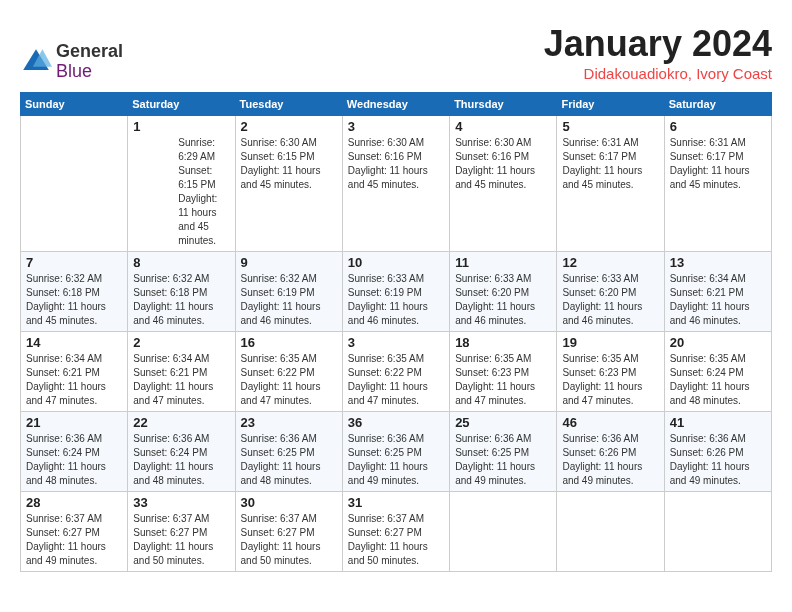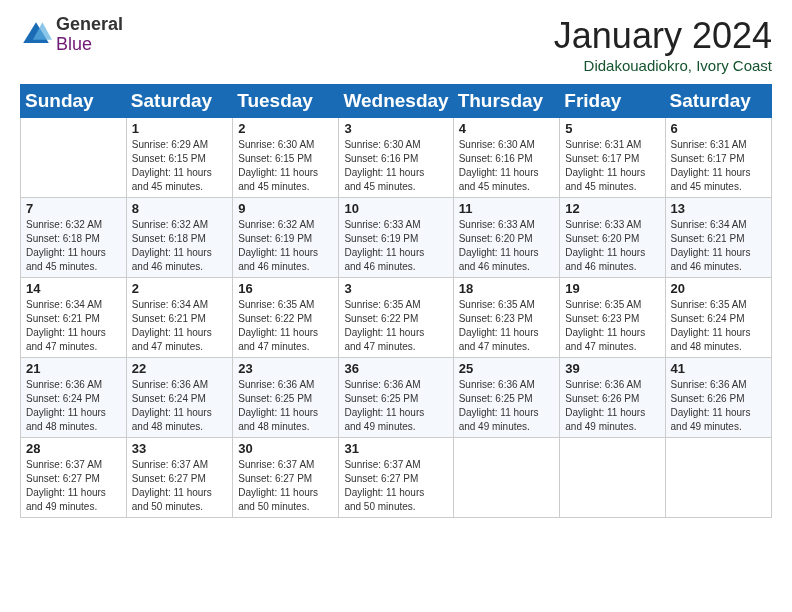--- a/index.html
+++ b/index.html
@@ -10,21 +10,21 @@
       height: 612px;
       overflow: hidden;
     }
     .container {
       width: 792px;
       padding: 15px 20px 10px 20px;
     }
     .header {
       display: flex;
       justify-content: space-between;
-      align-items: flex-start;
+      align-items: flex-end;
       margin-bottom: 10px;
     }
     .logo {
       display: flex;
       align-items: center;
       gap: 4px;
     }
     .logo-text {
       display: flex;
       flex-direction: column;
@@ -42,36 +42,37 @@
     }
     .logo-icon {
       width: 32px;
       height: 32px;
     }
     .title-block {
       text-align: right;
     }
     .month-title {
       font-size: 36px;
-      font-weight: normal;
+      font-weight: bold;
       color: #222;
+      margin-top: 8px;
     }
     .location {
       font-size: 15px;
-      color: #14532d;
+      color: #ef4444;
     }
     .calendar {
       width: 100%;
       border-collapse: collapse;
     }
     .calendar th {
       background-color: #1a6bb5;
       color: #fff;
       padding: 5px 4px;
-      font-size: 19px;
+      font-size: 11px;
       text-align: left;
       border: 1px solid #1a6bb5;
     }
     .calendar td {
       border: 1px solid #ccc;
       vertical-align: top;
       padding: 3px 5px;
       width: calc(100% / 7);
       min-height: 80px;
       background: #fff;
@@ -126,21 +127,21 @@
           <th>Thursday</th>
           <th>Friday</th>
           <th>Saturday</th>
         </tr>
     </thead>
     <tbody id="calendar-body">
     <tr>
           <td class="empty-cell"></td>
           <td>
             <span class="day-number">1</span>
-            <div class="day-info" style="white-space: pre-line;">Sunrise: 6:29 AM
+            <div class="day-info" style="white-space: pre-line; margin-left: 45px;">Sunrise: 6:29 AM
 Sunset: 6:15 PM
 Daylight: 11 hours
 and 45 minutes.</div>
           </td>
           <td>
             <span class="day-number">2</span>
             <div class="day-info" style="white-space: pre-line;">Sunrise: 6:30 AM
 Sunset: 6:15 PM
 Daylight: 11 hours
 and 45 minutes.</div>
@@ -306,21 +307,21 @@
 and 49 minutes.</div>
           </td>
           <td>
             <span class="day-number">25</span>
             <div class="day-info" style="white-space: pre-line;">Sunrise: 6:36 AM
 Sunset: 6:25 PM
 Daylight: 11 hours
 and 49 minutes.</div>
           </td>
           <td>
-            <span class="day-number">39</span>
+            <span class="day-number">46</span>
             <div class="day-info" style="white-space: pre-line;">Sunrise: 6:36 AM
 Sunset: 6:26 PM
 Daylight: 11 hours
 and 49 minutes.</div>
           </td>
           <td>
             <span class="day-number">41</span>
             <div class="day-info" style="white-space: pre-line;">Sunrise: 6:36 AM
 Sunset: 6:26 PM
 Daylight: 11 hours

